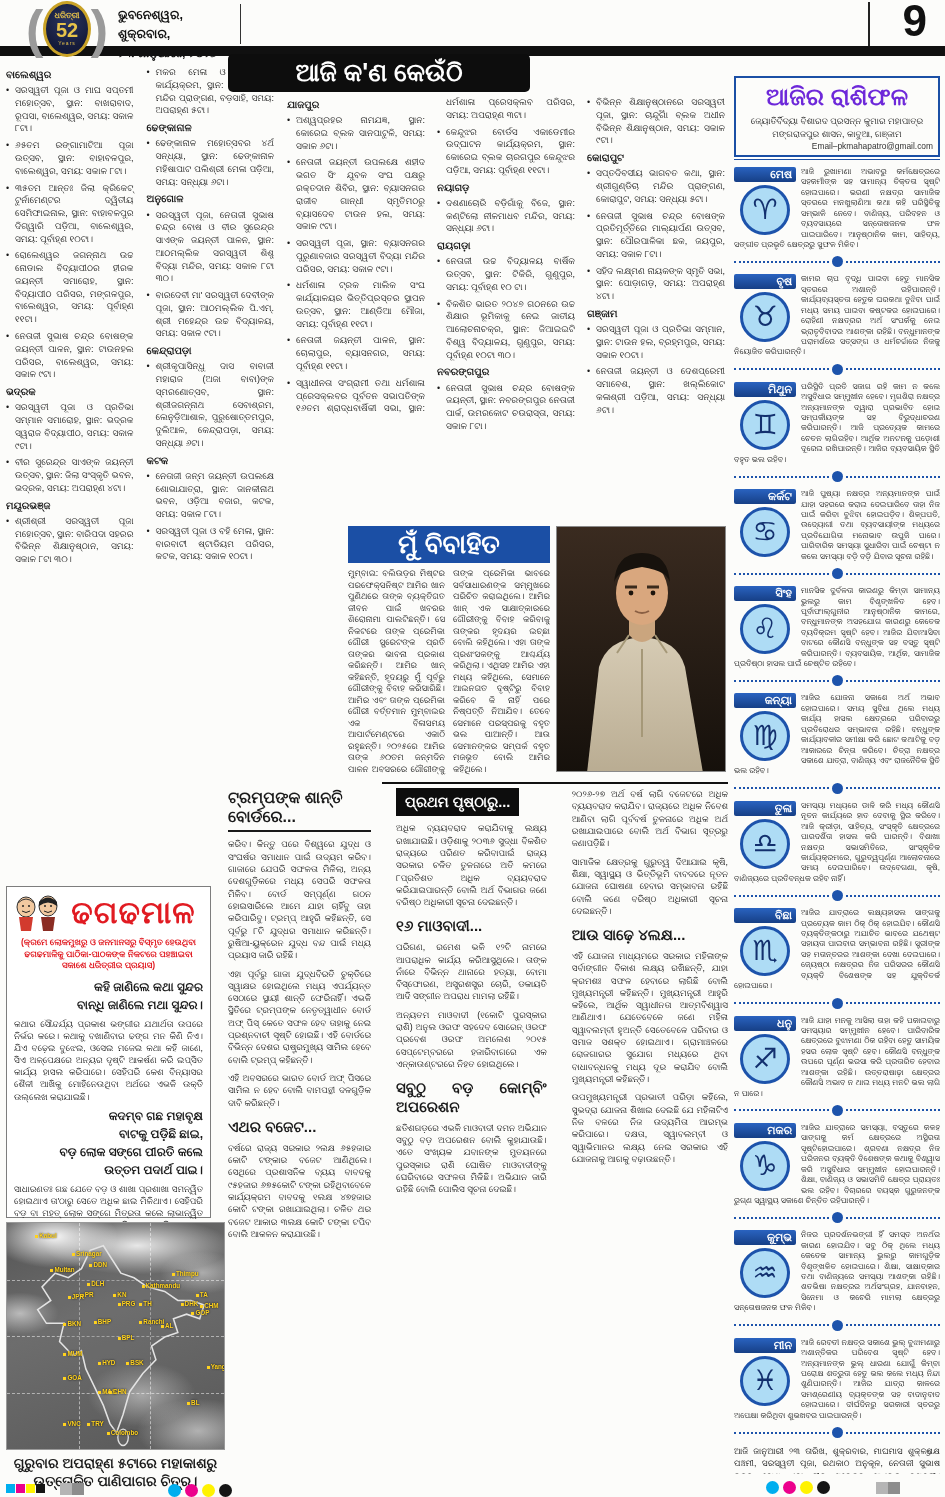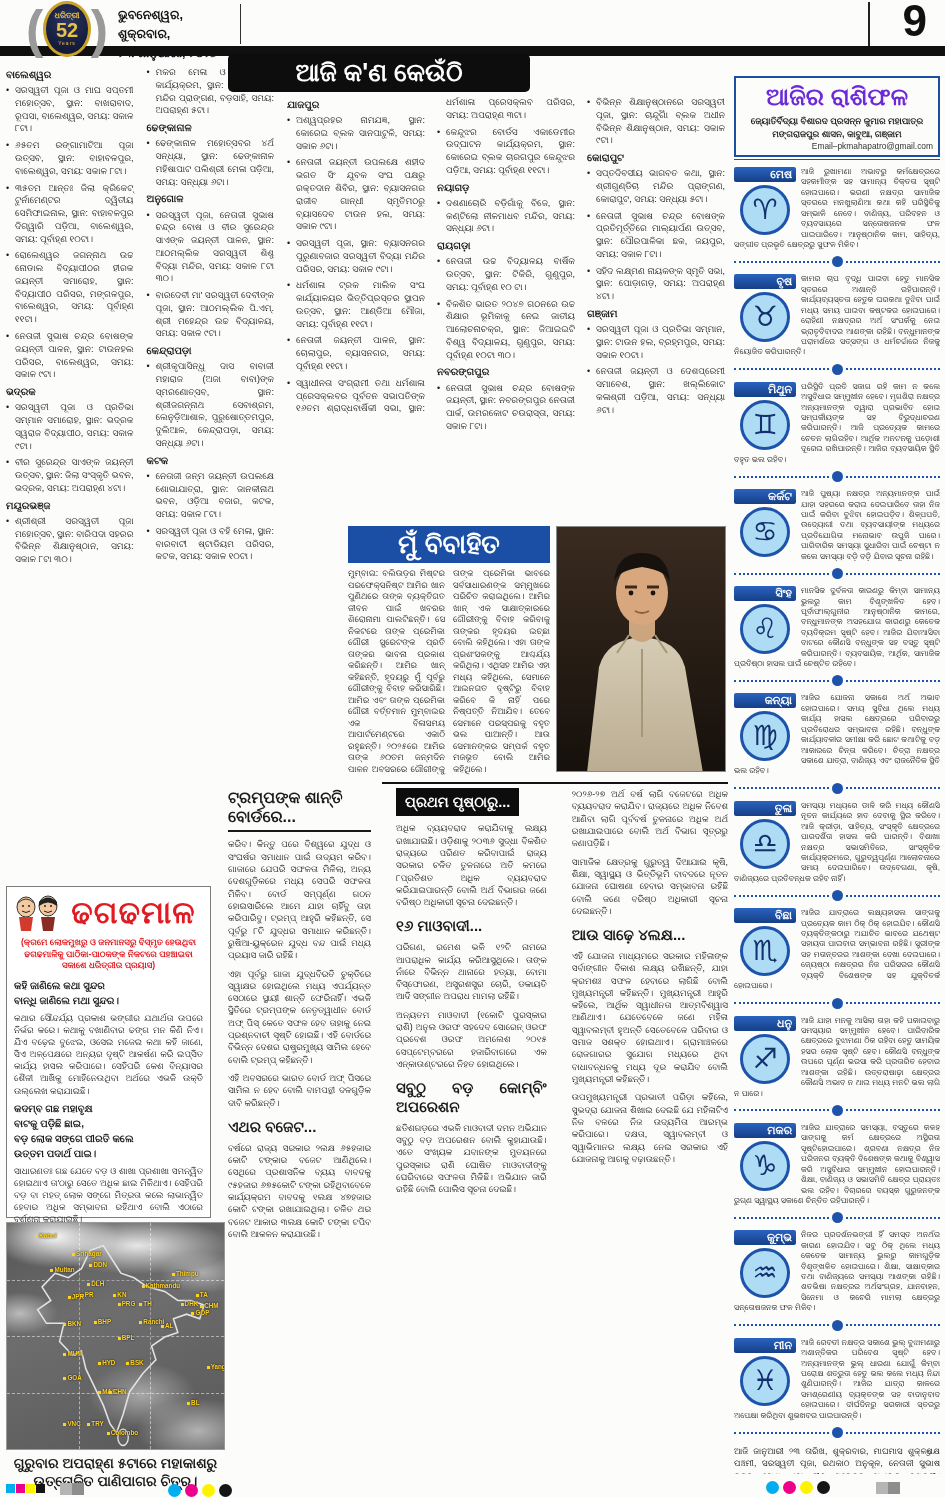--- a/index.html
+++ b/index.html
@@ -46,21 +46,21 @@
              padding:4px 9px;margin-bottom:6px;}
   .cont-sub{font-size:15px;font-weight:800;margin:9px 0 5px;line-height:1.25;}
   .cont p{margin:0 0 6px;}
   .cont-rule{position:absolute;left:382px;top:782px;width:346px;height:2px;background:#111;}
   
   .dhaga{position:absolute;left:6px;top:886px;width:205px;height:332px;border:1px solid #7d7d7d;
          padding:6px 7px;background:#fff;}
   .dh-titlerow{display:flex;align-items:center;gap:4px;}
   .dh-title{color:#e11b22;font-size:31px;font-weight:800;letter-spacing:1px;flex:1;text-align:center;}
   .dh-sub{color:#e11b22;font-size:8.6px;font-weight:bold;text-align:center;line-height:1.35;margin:4px 0 6px;}
-  .dh-verse{text-align:left;font-size:10px;font-weight:bold;line-height:1.5;margin:4px 0;}
+  .dh-verse{text-align:right;font-size:12px;font-weight:bold;line-height:1.5;margin:4px 0;}
   .dh-body{font-size:8.8px;line-height:1.38;text-align:justify;margin:4px 0;}
   .dh-credit{font-size:9px;font-weight:800;margin-top:5px;}
   
   .wx{position:absolute;left:6px;top:1222px;width:219px;height:258px;}
   .wx-map{position:relative;width:219px;height:228px;overflow:hidden;border:1px solid #999;
     background:
      radial-gradient(90px 45px at 22% 6%, rgba(255,255,255,.95), transparent 70%),
      radial-gradient(130px 40px at 60% 10%, rgba(255,255,255,.85), transparent 72%),
      radial-gradient(55px 30px at 6% 40%, rgba(255,255,255,.55), transparent 70%),
      radial-gradient(60px 30px at 90% 22%, rgba(235,235,235,.5), transparent 70%),
@@ -70,21 +70,21 @@
   .wx-grid{position:absolute;background:transparent;}
   .gv{border-left:1px dashed rgba(255,255,255,.5);width:0;height:100%;top:0;}
   .gh{border-top:1px dashed rgba(255,255,255,.5);height:0;width:100%;left:0;}
   .wx-label{position:absolute;color:#ffd21e;font-size:6.3px;font-weight:bold;white-space:nowrap;text-shadow:0 0 2px #000;}
   .wx-label::before{content:"";display:inline-block;width:3px;height:3px;background:#ffd21e;margin-right:1px;}
   .wx-cap{font-size:14px;font-weight:800;text-align:center;margin-top:4px;line-height:1.3;}
   
   .horo{position:absolute;left:734px;top:76px;width:206px;height:1398px;overflow:hidden;}
   .horo-hd{border:2px solid #1b4fa5;box-shadow:0 0 0 2px #fff,0 0 0 3px #1b4fa5;padding:6px 5px 4px;margin-bottom:10px;}
   .horo-title{color:#6d28d9;font-size:24px;font-weight:800;text-align:center;line-height:1.1;margin-bottom:5px;}
-  .horo-ast{font-size:8.8px;font-weight:bold;text-align:center;line-height:1.4;color:#222;}
+  .horo-ast{font-size:8.8px;font-weight:normal;text-align:center;line-height:1.4;color:#222;}
   .horo-email{font-size:8.4px;text-align:right;color:#333;margin-top:1px;}
   .sign{overflow:hidden;margin-bottom:2px;}
   .sign-head{float:left;width:62px;margin-right:5px;text-align:right;}
   .sign-label{background:linear-gradient(#2a63c0,#163f86);color:#fff;font-size:11px;font-weight:800;
               padding:1px 4px;border-radius:2px;display:block;margin-bottom:3px;}
   .sign-circle{width:50px;height:50px;margin:0 auto;border-radius:50%;background:#aedcf5;
                border:3px solid #1d53ab;display:flex;align-items:center;justify-content:center;
                color:#13306e;font-size:28px;line-height:1;}
   .sign-text{font-size:7.9px;line-height:1.32;text-align:justify;}
   .sep{clear:both;display:flex;align-items:center;margin:6px 0 7px;}

